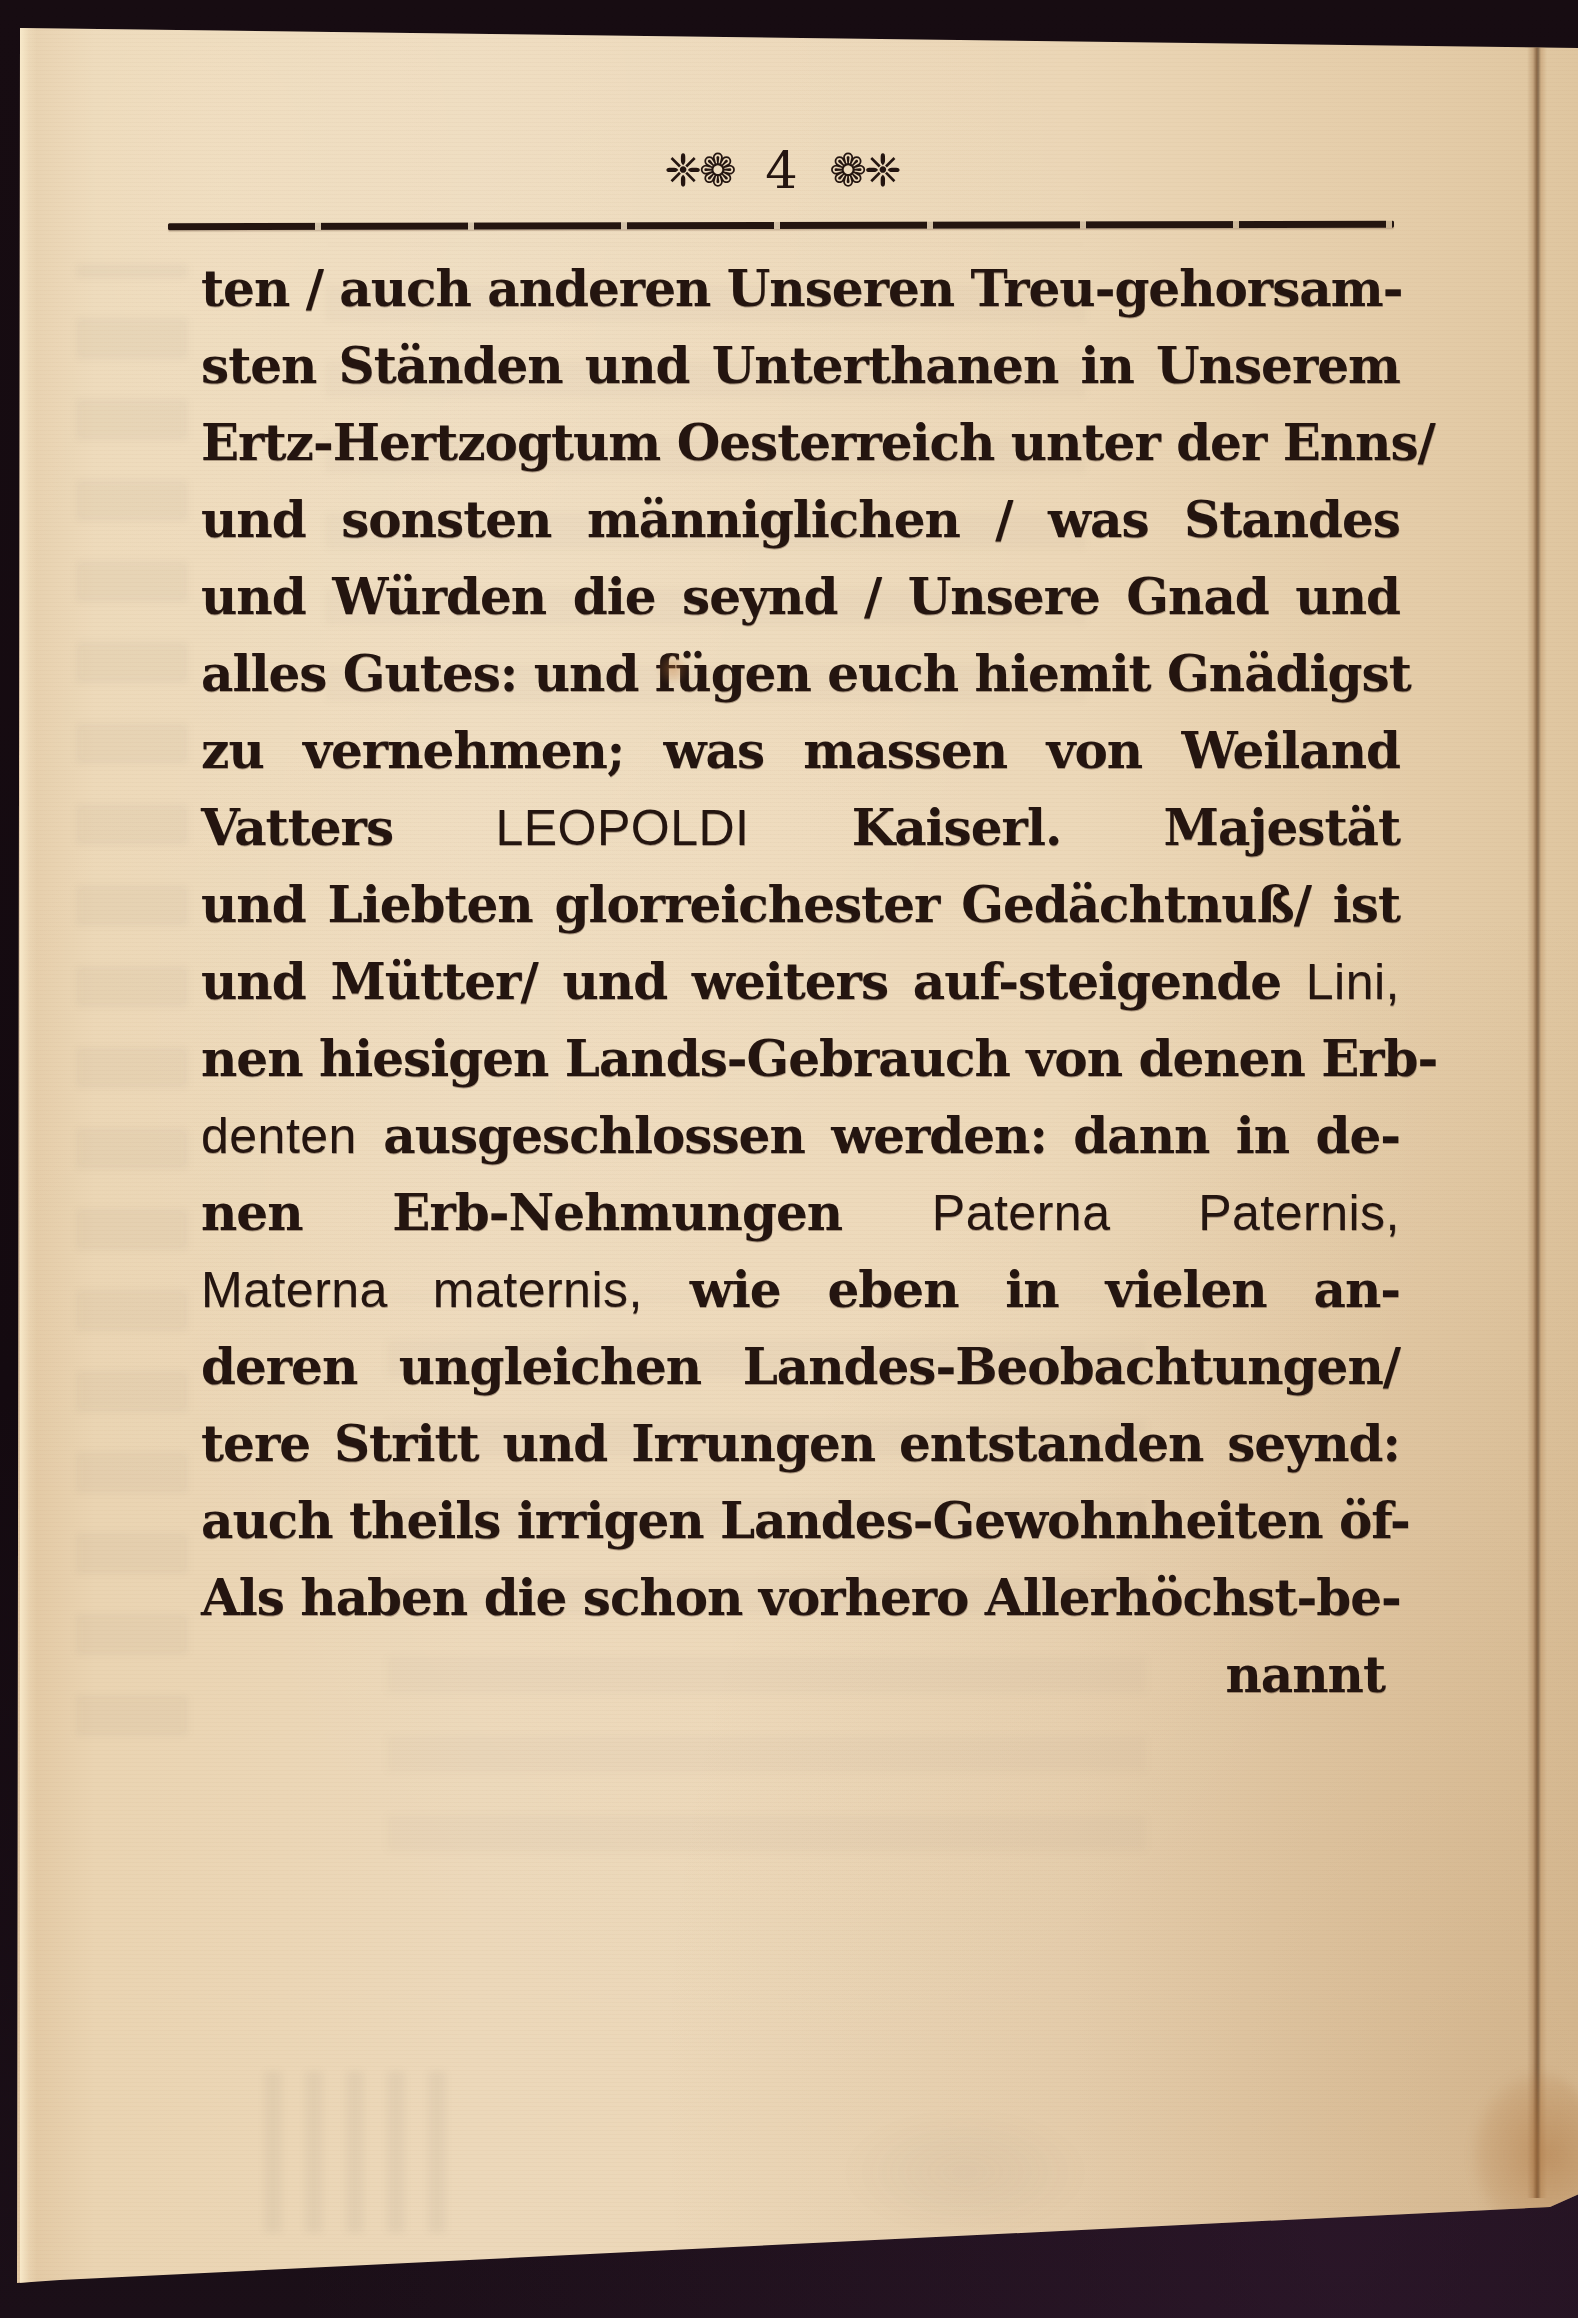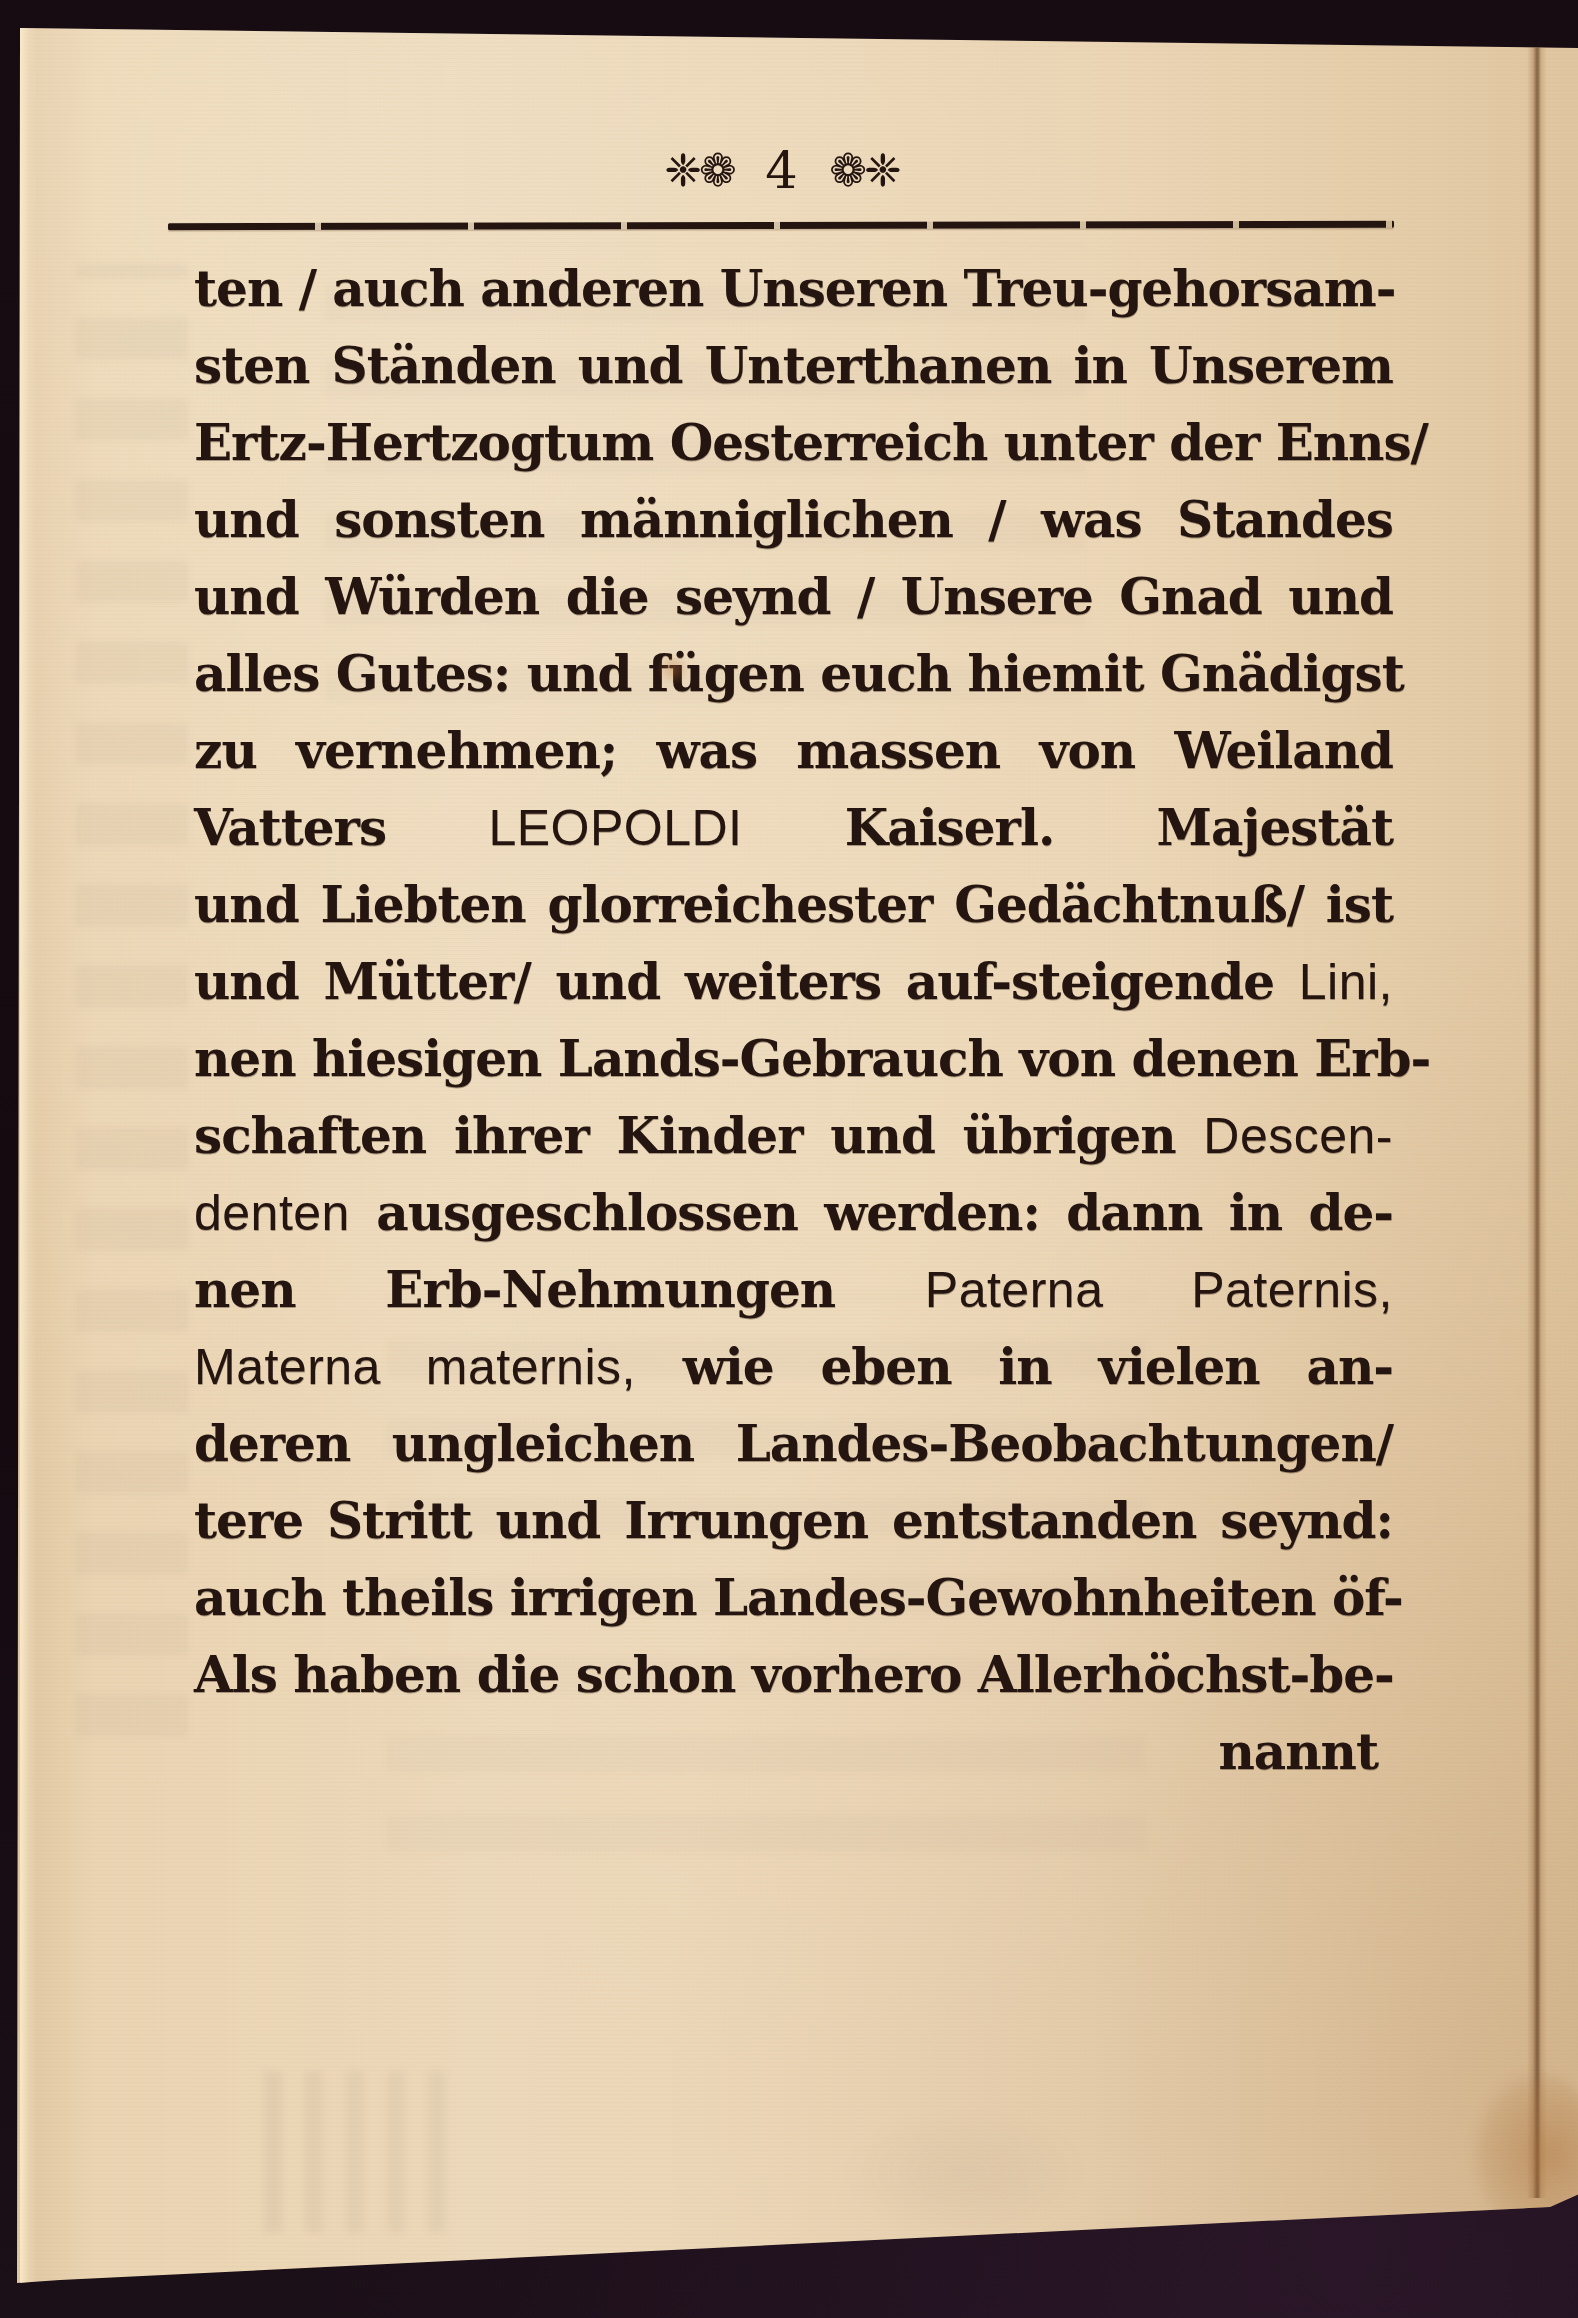--- a/index.html
+++ b/index.html
@@ -74,21 +74,21 @@
   .rule{
     position:absolute;left:168px;top:222px;width:1226px;height:6.6px;
     background:repeating-linear-gradient(90deg,
       #241510 0 147px, rgba(36,21,16,.12) 147px 153px);
     border-radius:1.5px;
     transform:rotate(-.12deg);
     box-shadow:0 1.5px 1px rgba(90,60,40,.25);
   }
 
   .text-block{
-    position:absolute;left:194px;top:250px;width:1199px;
+    position:absolute;left:201px;top:250px;width:1199px;
     color:#241510;
   }
   .line{
     height:77px;line-height:77px;font-size:50px;
     text-align:justify;text-align-last:justify;
     text-shadow:0.3px 0.5px 0 rgba(45,24,12,.35);
     white-space:nowrap;
   }
   .fraktur{font-family:"DejaVu Serif",serif;font-weight:700;letter-spacing:-1px;}
   .antiqua{font-family:Liberation Sans, sans-serif;font-weight:500;letter-spacing:0.5px;}
@@ -120,21 +120,20 @@
         <div class="line"><span class="fraktur">sten Ständen und Unterthanen in Unserem</span></div>
         <div class="line"><span class="fraktur">Ertz-Hertzogtum Oesterreich unter der Enns/</span></div>
         <div class="line"><span class="fraktur">und sonsten männiglichen / was Standes</span></div>
         <div class="line"><span class="fraktur">und Würden die seynd / Unsere Gnad und</span></div>
         <div class="line"><span class="fraktur">alles Gutes: und fügen euch hiemit Gnädigst</span></div>
         <div class="line"><span class="fraktur">zu vernehmen; was massen von Weiland</span></div>
         <div class="line"><span class="fraktur">Vatters </span><span class="antiqua">LEOPOLDI</span><span class="fraktur"> Kaiserl. Majestät</span></div>
         <div class="line"><span class="fraktur">und Liebten glorreichester Gedächtnuß/ ist</span></div>
         <div class="line"><span class="fraktur">und Mütter/ und weiters auf-steigende </span><span class="antiqua">Lini,</span></div>
         <div class="line"><span class="fraktur">nen hiesigen Lands-Gebrauch von denen Erb-</span></div>
-        <div class="line"><span class="fraktur">schaften ihrer Kinder und übrigen </span><span class="antiqua">Descen-</span></div>
         <div class="line"><span class="antiqua">denten</span><span class="fraktur"> ausgeschlossen werden: dann in de-</span></div>
         <div class="line"><span class="fraktur">nen Erb-Nehmungen </span><span class="antiqua">Paterna Paternis,</span></div>
         <div class="line"><span class="antiqua">Materna maternis,</span><span class="fraktur"> wie eben in vielen an-</span></div>
         <div class="line"><span class="fraktur">deren ungleichen Landes-Beobachtungen/</span></div>
         <div class="line"><span class="fraktur">tere Stritt und Irrungen entstanden seynd:</span></div>
         <div class="line"><span class="fraktur">auch theils irrigen Landes-Gewohnheiten öf-</span></div>
         <div class="line"><span class="fraktur">Als haben die schon vorhero Allerhöchst-be-</span></div>
         <div class="line line--catchword"><span class="fraktur">nannt</span></div>
       </div>
 

